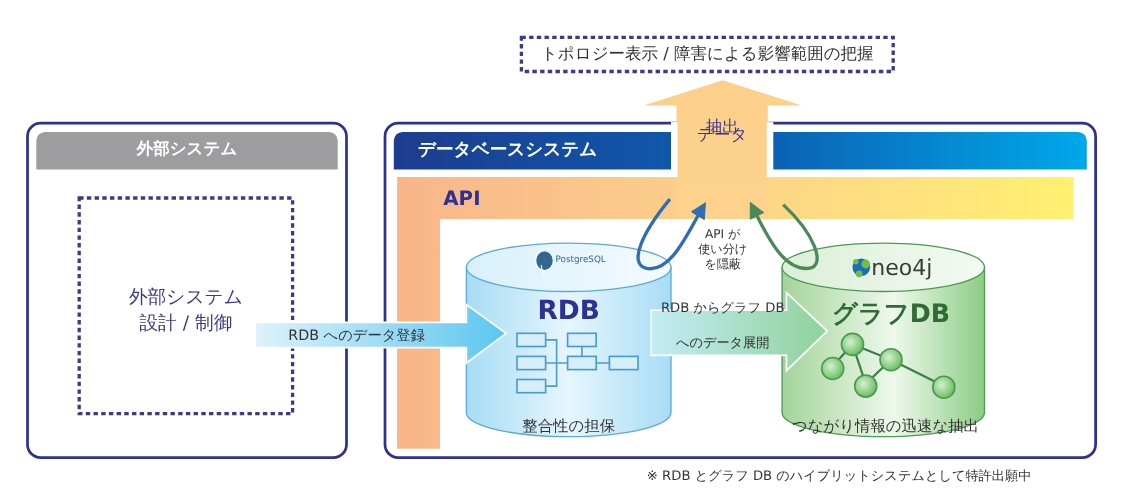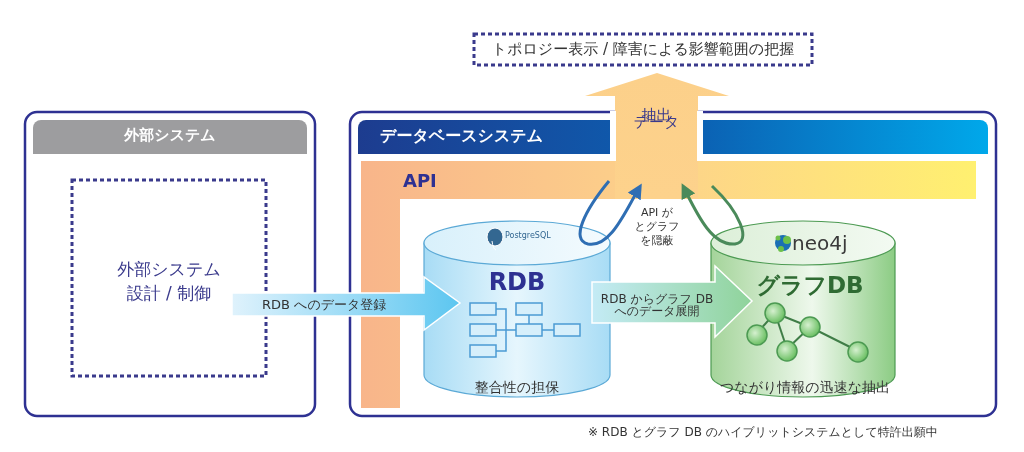--- a/index.html
+++ b/index.html
@@ -148,29 +148,29 @@
 <div class="txt" style="left:72px;top:282px;width:194px;text-align:center;font-size:17px;color:#3a3a8c;">設計 / 制御</div>
 
 <div class="txt" style="left:380px;top:126px;font-size:16px;font-weight:bold;color:#fff;">データベースシステム</div>
 
 <div class="txt" style="left:403px;top:170px;font-size:18px;font-weight:bold;color:#2e3192;">API</div>
 
 <div class="txt" style="left:615px;top:103px;width:83px;text-align:center;font-size:15px;color:#3a3a8c;margin-top:10px;">データ</div>
 <div class="txt" style="left:615px;top:106px;width:83px;text-align:center;font-size:15px;color:#3a3a8c;">抽出</div>
 
 <div class="txt" style="left:620px;top:205px;width:74px;text-align:center;font-size:11px;color:#333;">API が</div>
-<div class="txt" style="left:620px;top:219px;width:74px;text-align:center;font-size:11px;color:#333;">とグラフ</div>
+<div class="txt" style="left:620px;top:219px;width:74px;text-align:center;font-size:11px;color:#333;">使い分け</div>
 <div class="txt" style="left:620px;top:233px;width:74px;text-align:center;font-size:11px;color:#333;">を隠蔽</div>
 
 <div class="txt" style="left:505px;top:231px;font-size:8px;color:#336791;">PostgreSQL</div>
 <div class="txt" style="left:424px;top:268px;width:186px;text-align:center;font-size:24px;font-weight:bold;color:#2e3192;">RDB</div>
 <div class="txt" style="left:424px;top:379px;width:186px;text-align:center;font-size:14px;color:#333;">整合性の担保</div>
 
 <div class="txt" style="left:792px;top:231px;font-size:20px;color:#3a3a3a;">neo4j</div>
 <div class="txt" style="left:740px;top:270px;width:140px;text-align:center;font-size:23px;font-weight:bold;color:#2f6b33;">グラフDB</div>
 <div class="txt" style="left:700px;top:379px;width:210px;text-align:center;font-size:14px;color:#333;">つながり情報の迅速な抽出</div>
 
 <div class="txt" style="left:262px;top:296px;font-size:13px;color:#333;">RDB へのデータ登録</div>
 
-<div class="txt" style="left:592px;top:291px;width:130px;text-align:center;font-size:12px;color:#333;">RDB からグラフ DB</div>
+<div class="txt" style="left:592px;top:272px;width:130px;text-align:center;font-size:12px;color:#333;">RDB からグラフ DB</div>
 <div class="txt" style="left:592px;top:303px;width:130px;text-align:center;font-size:12px;color:#333;">へのデータ展開</div>
 
 <div class="txt" style="left:588px;top:424px;font-size:12px;color:#333;">※ RDB とグラフ DB のハイブリットシステムとして特許出願中</div>
 
 </body></html>

